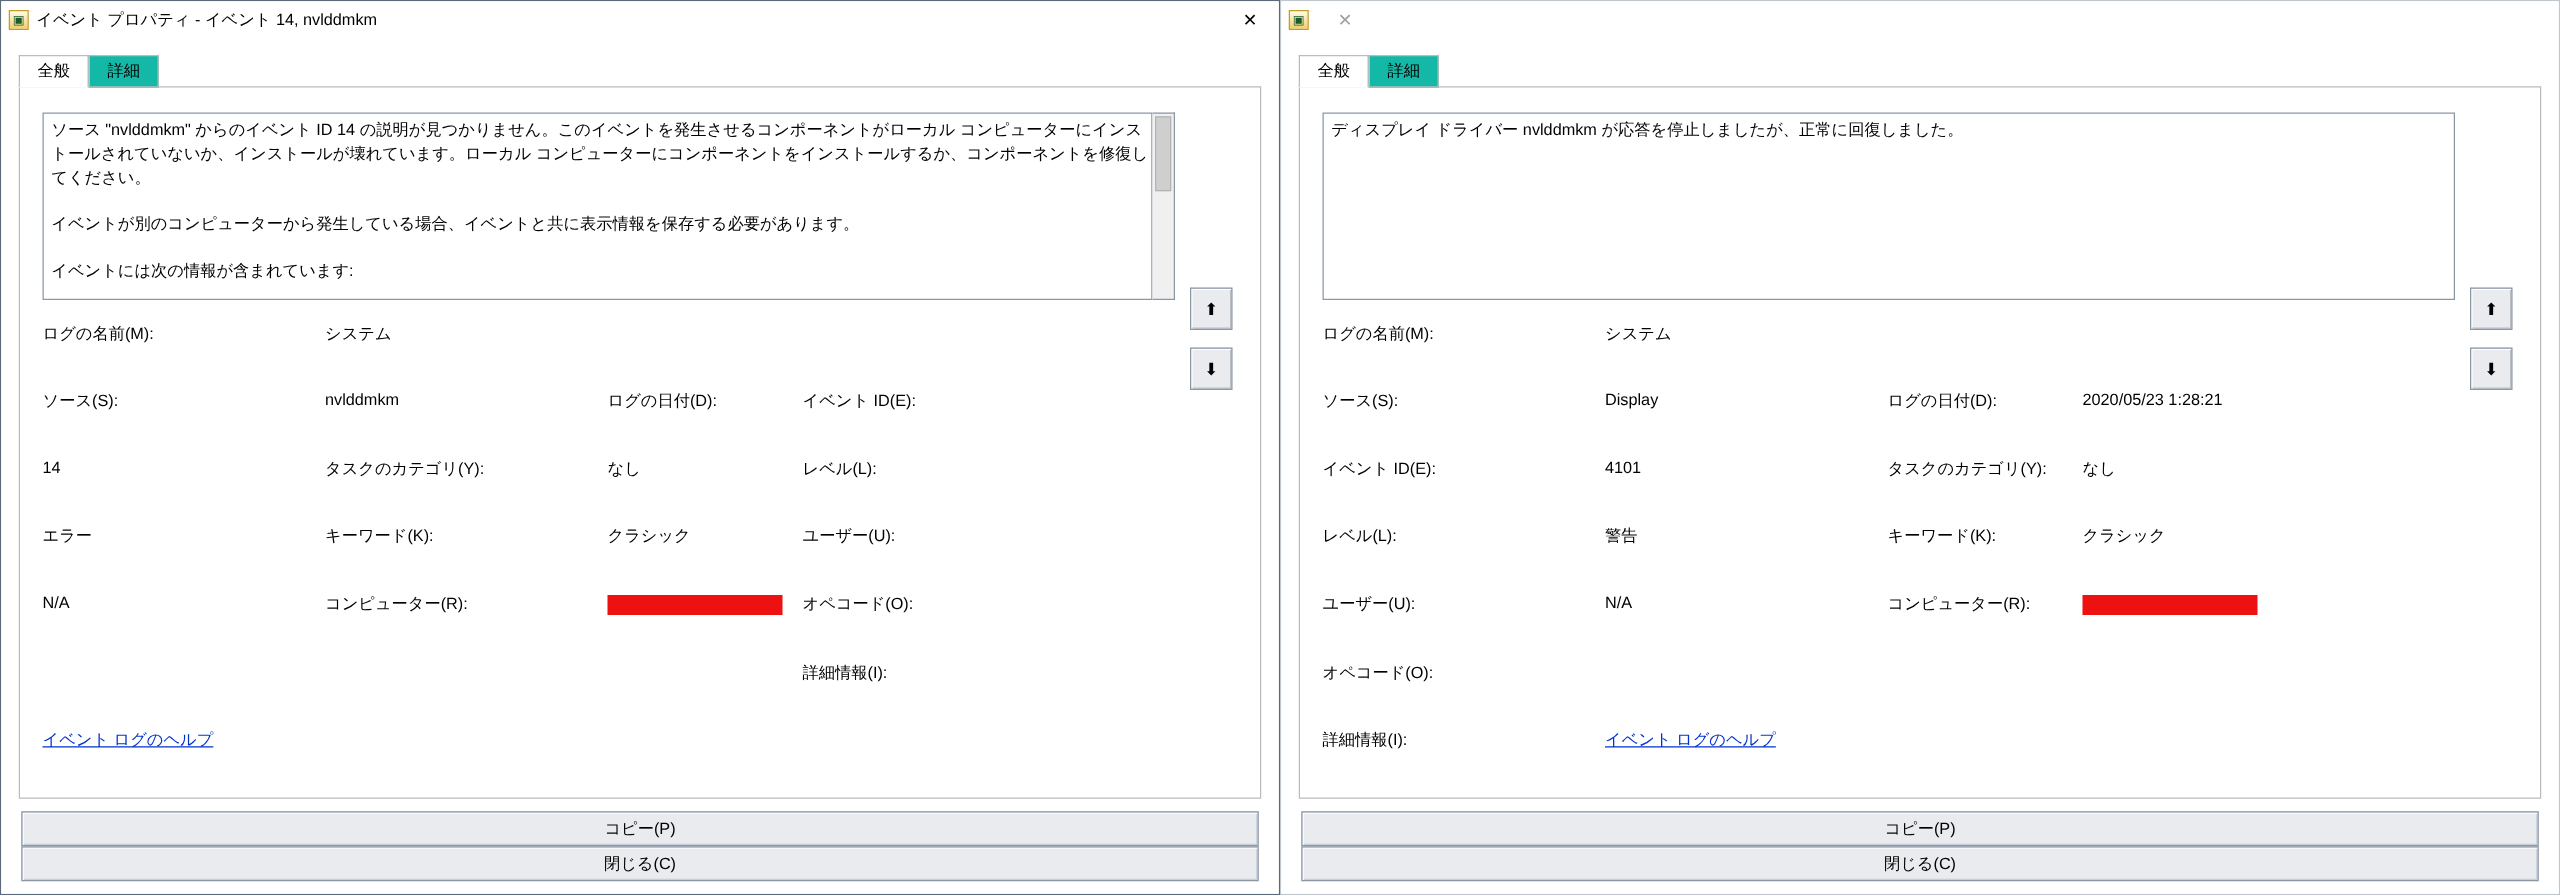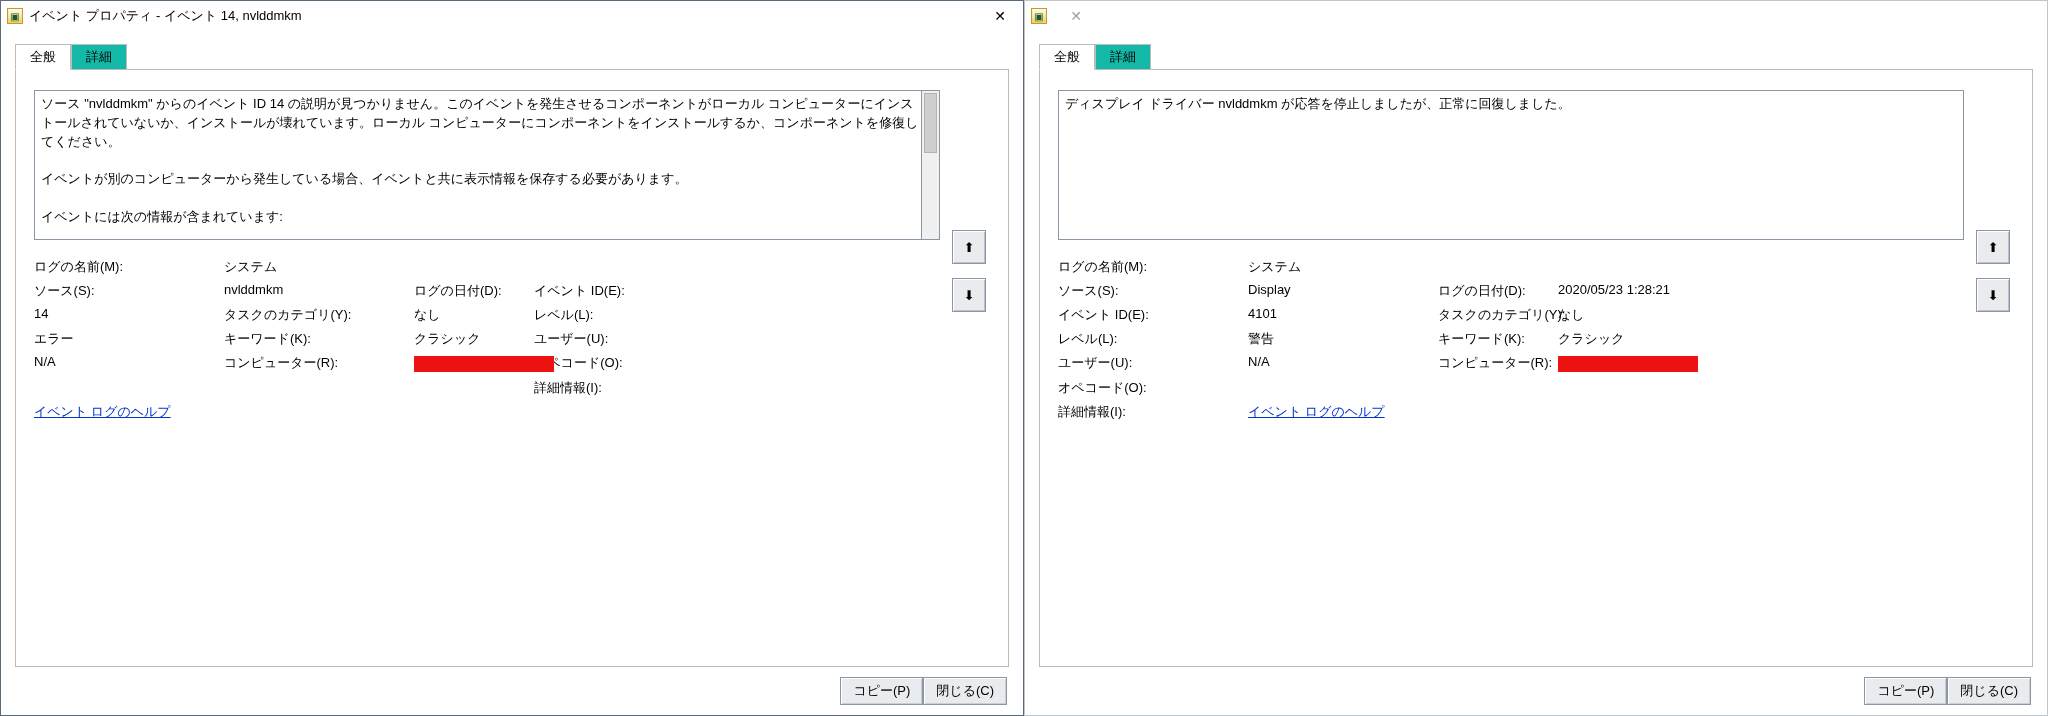--- a/index.html
+++ b/index.html
@@ -126,37 +126,39 @@
     flex:0 0 60px;
     margin:2px;
     background:#cfcfcf;
     border:1px solid #b3b3b3;
   }
   .fields {
     display:grid;
     grid-template-columns: 190px 190px 120px 1fr;
     row-gap:6px;
     font-size:13px;
+    gap:36px;
   }
   .lab { white-space:nowrap; }
   .val { white-space:nowrap; }
   .redact {
     display:inline-block; width:140px; height:16px; background:#e11; transform:translateY(2px);
   }
   .link {
     color:#0033cc;
     text-decoration:underline;
     cursor:pointer;
     margin-top:20px;
   }
   .button-row {
     display:flex;
-    justify-content:flex-end;
+    justify-content:space-between;
     margin-top:10px;
     padding:0 2px;
+    flex-direction:column;
   }
   .w-btn {
     min-width:78px;
     padding:4px 12px;
     background:#e9ebee;
     border:1px solid #8c97a6;
     font-size:13px;
     box-shadow: inset 1px 1px 0 #fff, inset -1px -1px 0 #c8cfd6;
   }
 </style>

